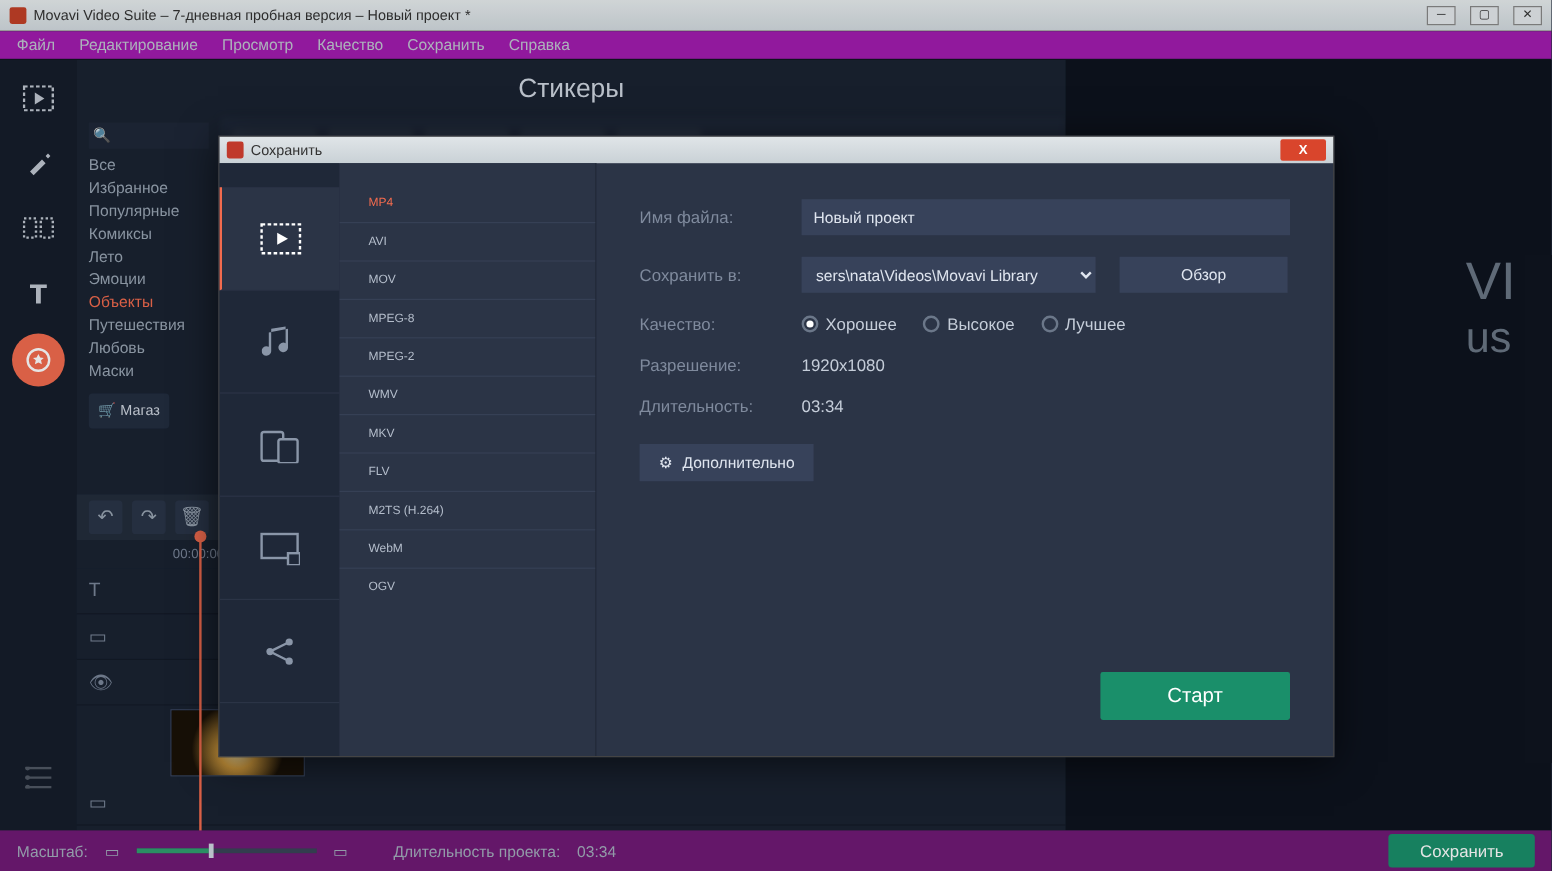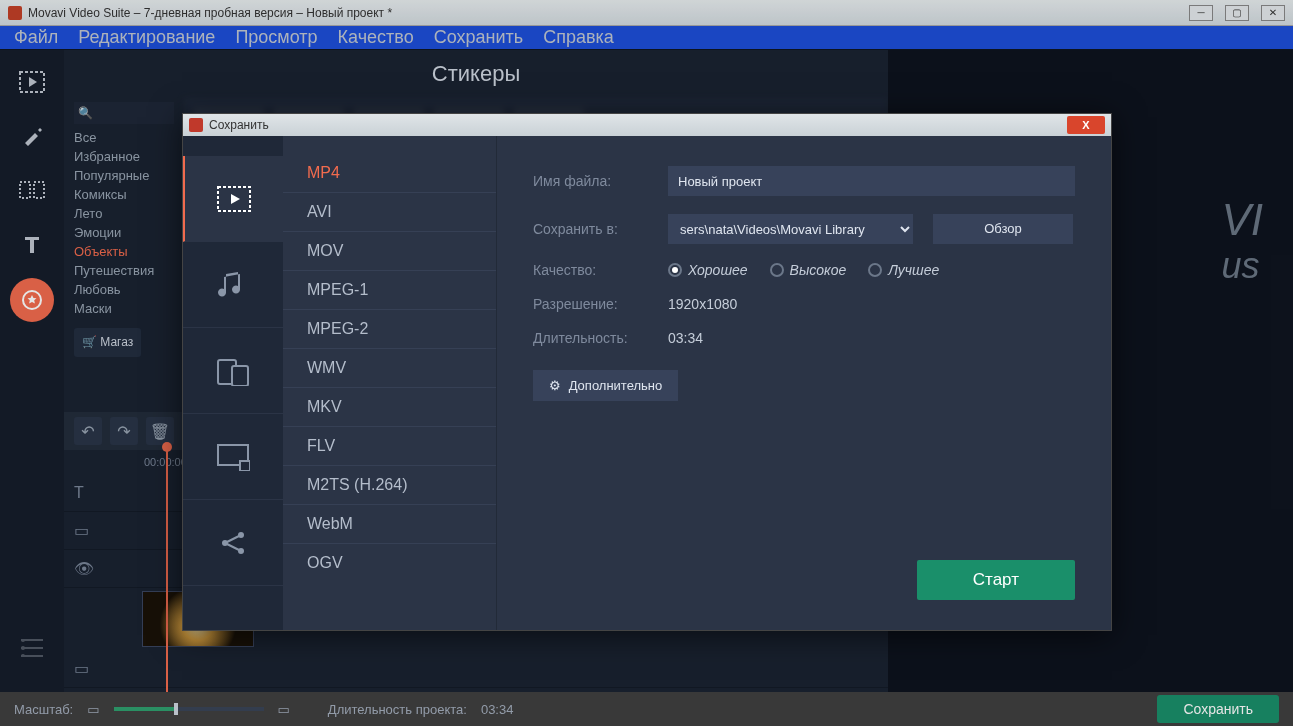--- a/index.html
+++ b/index.html
@@ -4,21 +4,21 @@
 <style>
 * { margin:0; padding:0; box-sizing:border-box; font-family:"Segoe UI",Arial,sans-serif; }
 body { width:1293px; height:726px; overflow:hidden; background:#1a2332; position:relative; }
 
 
 .titlebar { height:26px; background:linear-gradient(#e8edef,#d3dbe0); display:flex; align-items:center; padding:0 8px; color:#333; font-size:12px; border-bottom:1px solid #aaa; }
 .titlebar .win-buttons { margin-left:auto; display:flex; gap:12px; }
 .winbtn { width:24px; height:16px; border:1px solid #888; background:#e5e9ec; text-align:center; line-height:14px; font-size:10px; color:#333; }
 
 
-.menubar { height:24px; background:#1d4ed8; display:flex; align-items:center; padding:0 14px; gap:20px; color:#c0c7d1; font-size:18px; border-bottom:1px solid #0f1621; }
+.menubar { height:24px; background:#a21caf; display:flex; align-items:center; padding:0 14px; gap:20px; color:#c0c7d1; font-size:13px; border-bottom:1px solid #0f1621; }
 .menubar span { cursor:default; }
 
 
 .main { display:flex; height:calc(100% - 26px - 24px - 34px); background:#1a2332; }
 .leftbar { width:64px; background:#161e2b; display:flex; flex-direction:column; align-items:center; padding-top:8px; gap:6px; }
 .leftbar .tool { width:48px; height:48px; display:flex; align-items:center; justify-content:center; color:#c0c7d1; border-radius:4px; }
 .leftbar .tool.active { width:44px; height:44px; border-radius:50%; background:#f26b4e; color:#fff; margin:4px 0;}
 .leftbar .tool.list { margin-top:auto; margin-bottom:20px; opacity:.35; }
 
 .center { flex:1; display:flex; flex-direction:column; }
@@ -26,66 +26,66 @@
 .center-body { flex:1; display:flex; }
 .sticker-sidebar { width:120px; padding:4px 10px; color:#99a5b3; font-size:13px; }
 .sticker-sidebar .search { width:100%; height:22px; background:#1f2838; border:none; margin-bottom:4px; color:#cfd6e0; padding:0 4px; font-size:12px;}
 .sticker-sidebar div { line-height:19px; cursor:default; }
 .sticker-sidebar .sel { color:#f26b4e; }
 .sticker-sidebar .shop { margin-top:10px; background:#232e40; padding:5px 8px; color:#cfd6e0; border-radius:3px; display:inline-block; font-size:12px;}
 .sticker-content { flex:1; background:#252f41; filter:blur(3px); opacity:.5; display:flex; gap:10px; padding:10px;}
 .sticker-thumb { width:70px;height:70px;background:#3a4558;}
 
 .preview-pane { width:405px; background:#0e141f; position:relative;}
-.preview-brand { position:absolute; right:30px; top:145px; color:#6a7685; font-size:36px; font-weight:300;font-style:italic;}
+.preview-brand { position:absolute; right:30px; top:160px; color:#6a7685; font-size:36px; font-weight:300;}
 
 
 .timeline-wrap { height:280px; background:#1a2332; display:flex; flex-direction:column; }
 .tl-toolbar { height:38px; background:#232d3c; display:flex; align-items:center; padding:0 10px; gap:8px;}
 .tl-btn { width:28px;height:28px; background:#2a3548; border-radius:3px; display:flex;align-items:center;justify-content:center;color:#99a5b3;}
 .tl-toolbar .spacer{flex:1;}
 .tl-ruler { height:24px; background:#1a2332; display:flex; align-items:center; color:#7a8699; font-size:11px; padding-left:80px; position:relative;}
 .tl-tracks { flex:1; background:#1a2332; }
 .track { height:38px; border-bottom:1px solid #141b28; display:flex; align-items:center; padding-left:10px; color:#7a8699;}
 .track-clip { height:62px; background:#1a2332; display:flex; align-items:center; padding-left:78px;}
 .clip { height:56px; width:112px; background:#2a3548; border:1px solid #3a4660; display:flex; align-items:center; justify-content:center; }
 .clip-img { width:100%; height:100%; background:radial-gradient(circle at 50% 60%, #fff4c0 0%, #d8a040 25%, #1a1208 60%); }
 .clip-label { margin-left:6px; color:#cfd6e0; font-size:12px; background:#37425a; padding:4px 300px 4px 6px;}
 .playhead { position:absolute; left:102px; top:0; width:2px; height:260px; background:#f26b4e; }
 .playhead:before { content:''; position:absolute; top:-8px; left:-4px; width:10px;height:10px; background:#f26b4e; border-radius:50%;}
 
 
-.bottombar { position:absolute; bottom:0; left:0; right:0; height:34px; background:#404040; display:flex; align-items:center; padding:0 14px; color:#a3adbc; font-size:13px; gap:14px;}
+.bottombar { position:absolute; bottom:0; left:0; right:0; height:34px; background:#701a75; display:flex; align-items:center; padding:0 14px; color:#a3adbc; font-size:13px; gap:14px;}
 .bottombar .zoom-track{ width:150px; height:4px; background:#394457; position:relative;}
 .bottombar .zoom-fill{position:absolute;left:0;top:0;bottom:0;width:40%;background:#2fa06f;}
 .bottombar .zoom-handle{position:absolute;left:40%;top:-4px;width:4px;height:12px;background:#cfd6e0;}
 .bottombar .save-btn { margin-left:auto; background:#1a8f6a; color:#fff; padding:6px 26px; border-radius:3px; font-size:14px;}
 
 
 .overlay { position:absolute; inset:0; background:rgba(0,0,0,.1);}
 .dialog { position:absolute; left:182px; top:113px; width:930px; height:518px; background:#2b3446; box-shadow:0 4px 30px rgba(0,0,0,.6); border:1px solid #444;}
 .dlg-title { height:22px; background:linear-gradient(#e0e5e8,#c9d1d6); display:flex; align-items:center; padding:0 6px; font-size:12px; color:#333;}
 .dlg-title .icon { width:14px;height:14px;background:#c0392b;border-radius:2px;margin-right:6px;}
 .dlg-close { margin-left:auto; width:38px; height:18px; background:#d9452c; color:#fff; display:flex;align-items:center;justify-content:center; border-radius:2px; font-size:11px;font-weight:bold;}
 .dlg-body { display:flex; height:calc(100% - 22px); }
 .dlg-tabs { width:100px; background:#1f2838; display:flex; flex-direction:column; padding-top:20px;}
 .dlg-tab { height:86px; display:flex; align-items:center; justify-content:center; color:#8a96a8; border-bottom:1px solid #2b3446;}
 .dlg-tab.active { background:#2b3446; color:#fff; border-left:2px solid #f26b4e;}
 .dlg-formats { width:214px; background:#2b3446; padding:18px 0; border-right:1px solid #222a38;}
-.fmt { padding:10px 24px; color:#b4bdcb; font-size:16px; border-bottom:1px solid #364055; cursor:default;}
+.fmt { padding:10px 24px; color:#b4bdcb; font-size:10px; border-bottom:1px solid #364055; cursor:default;}
 .fmt.sel { color:#f26b4e; }
 .dlg-form { flex:1; padding:30px 36px; color:#7f8a9d; font-size:14px; display:flex; flex-direction:column; gap:18px;}
 .frow { display:flex; align-items:center; gap:20px;}
 .frow .lab { width:115px; color:#7f8a9d; }
 .frow .val { color:#c5cdd9; }
 .text-input { flex:1; background:#37425a; border:none; height:30px; padding:0 10px; color:#dfe5ef; font-size:13px;}
 .select-input { width:245px; background:#37425a; border:none; height:30px; padding:0 8px; color:#dfe5ef; font-size:13px;}
 .browse-btn { width:140px; height:30px; background:#37425a; color:#dfe5ef; text-align:center; line-height:30px; font-size:13px;}
 .radio-group { display:flex; gap:22px; }
-.radio { display:flex; align-items:center; gap:6px; color:#c5cdd9;font-style:italic; }
+.radio { display:flex; align-items:center; gap:6px; color:#c5cdd9; }
 .radio .dot { width:14px;height:14px;border:2px solid #6b7789;border-radius:50%;display:inline-block;position:relative;}
 .radio.sel .dot:after{content:'';position:absolute;inset:2px;background:#fff;border-radius:50%;}
 .adv-btn { display:inline-flex;align-items:center;gap:8px; background:#37425a; padding:8px 16px; color:#dfe5ef; font-size:13px; margin-top:6px; width:fit-content;}
 .start-btn { align-self:flex-end; margin-top:auto; background:#1a8f6a; color:#ffffff; padding:10px 56px; font-size:17px; border-radius:2px;}
 
 svg{fill:currentColor;}
 </style>
 </head>
 <body>
 
@@ -271,21 +271,21 @@
             <circle cx="22" cy="22" r="3"></circle>
             <path d="M8 13l12-6M8 15l12 6" stroke="currentColor" stroke-width="2" fill="none"></path>
           </svg>
       </div>
     </div>
 
     <div class="dlg-formats">
       <div class="fmt sel">MP4</div>
       <div class="fmt">AVI</div>
       <div class="fmt">MOV</div>
-      <div class="fmt">MPEG-1</div>
+      <div class="fmt">MPEG-8</div>
       <div class="fmt">MPEG-2</div>
       <div class="fmt">WMV</div>
       <div class="fmt">MKV</div>
       <div class="fmt">FLV</div>
       <div class="fmt">M2TS (H.264)</div>
       <div class="fmt">WebM</div>
       <div class="fmt" style="border-bottom:none">OGV</div>
     </div>
 
     <div class="dlg-form">

